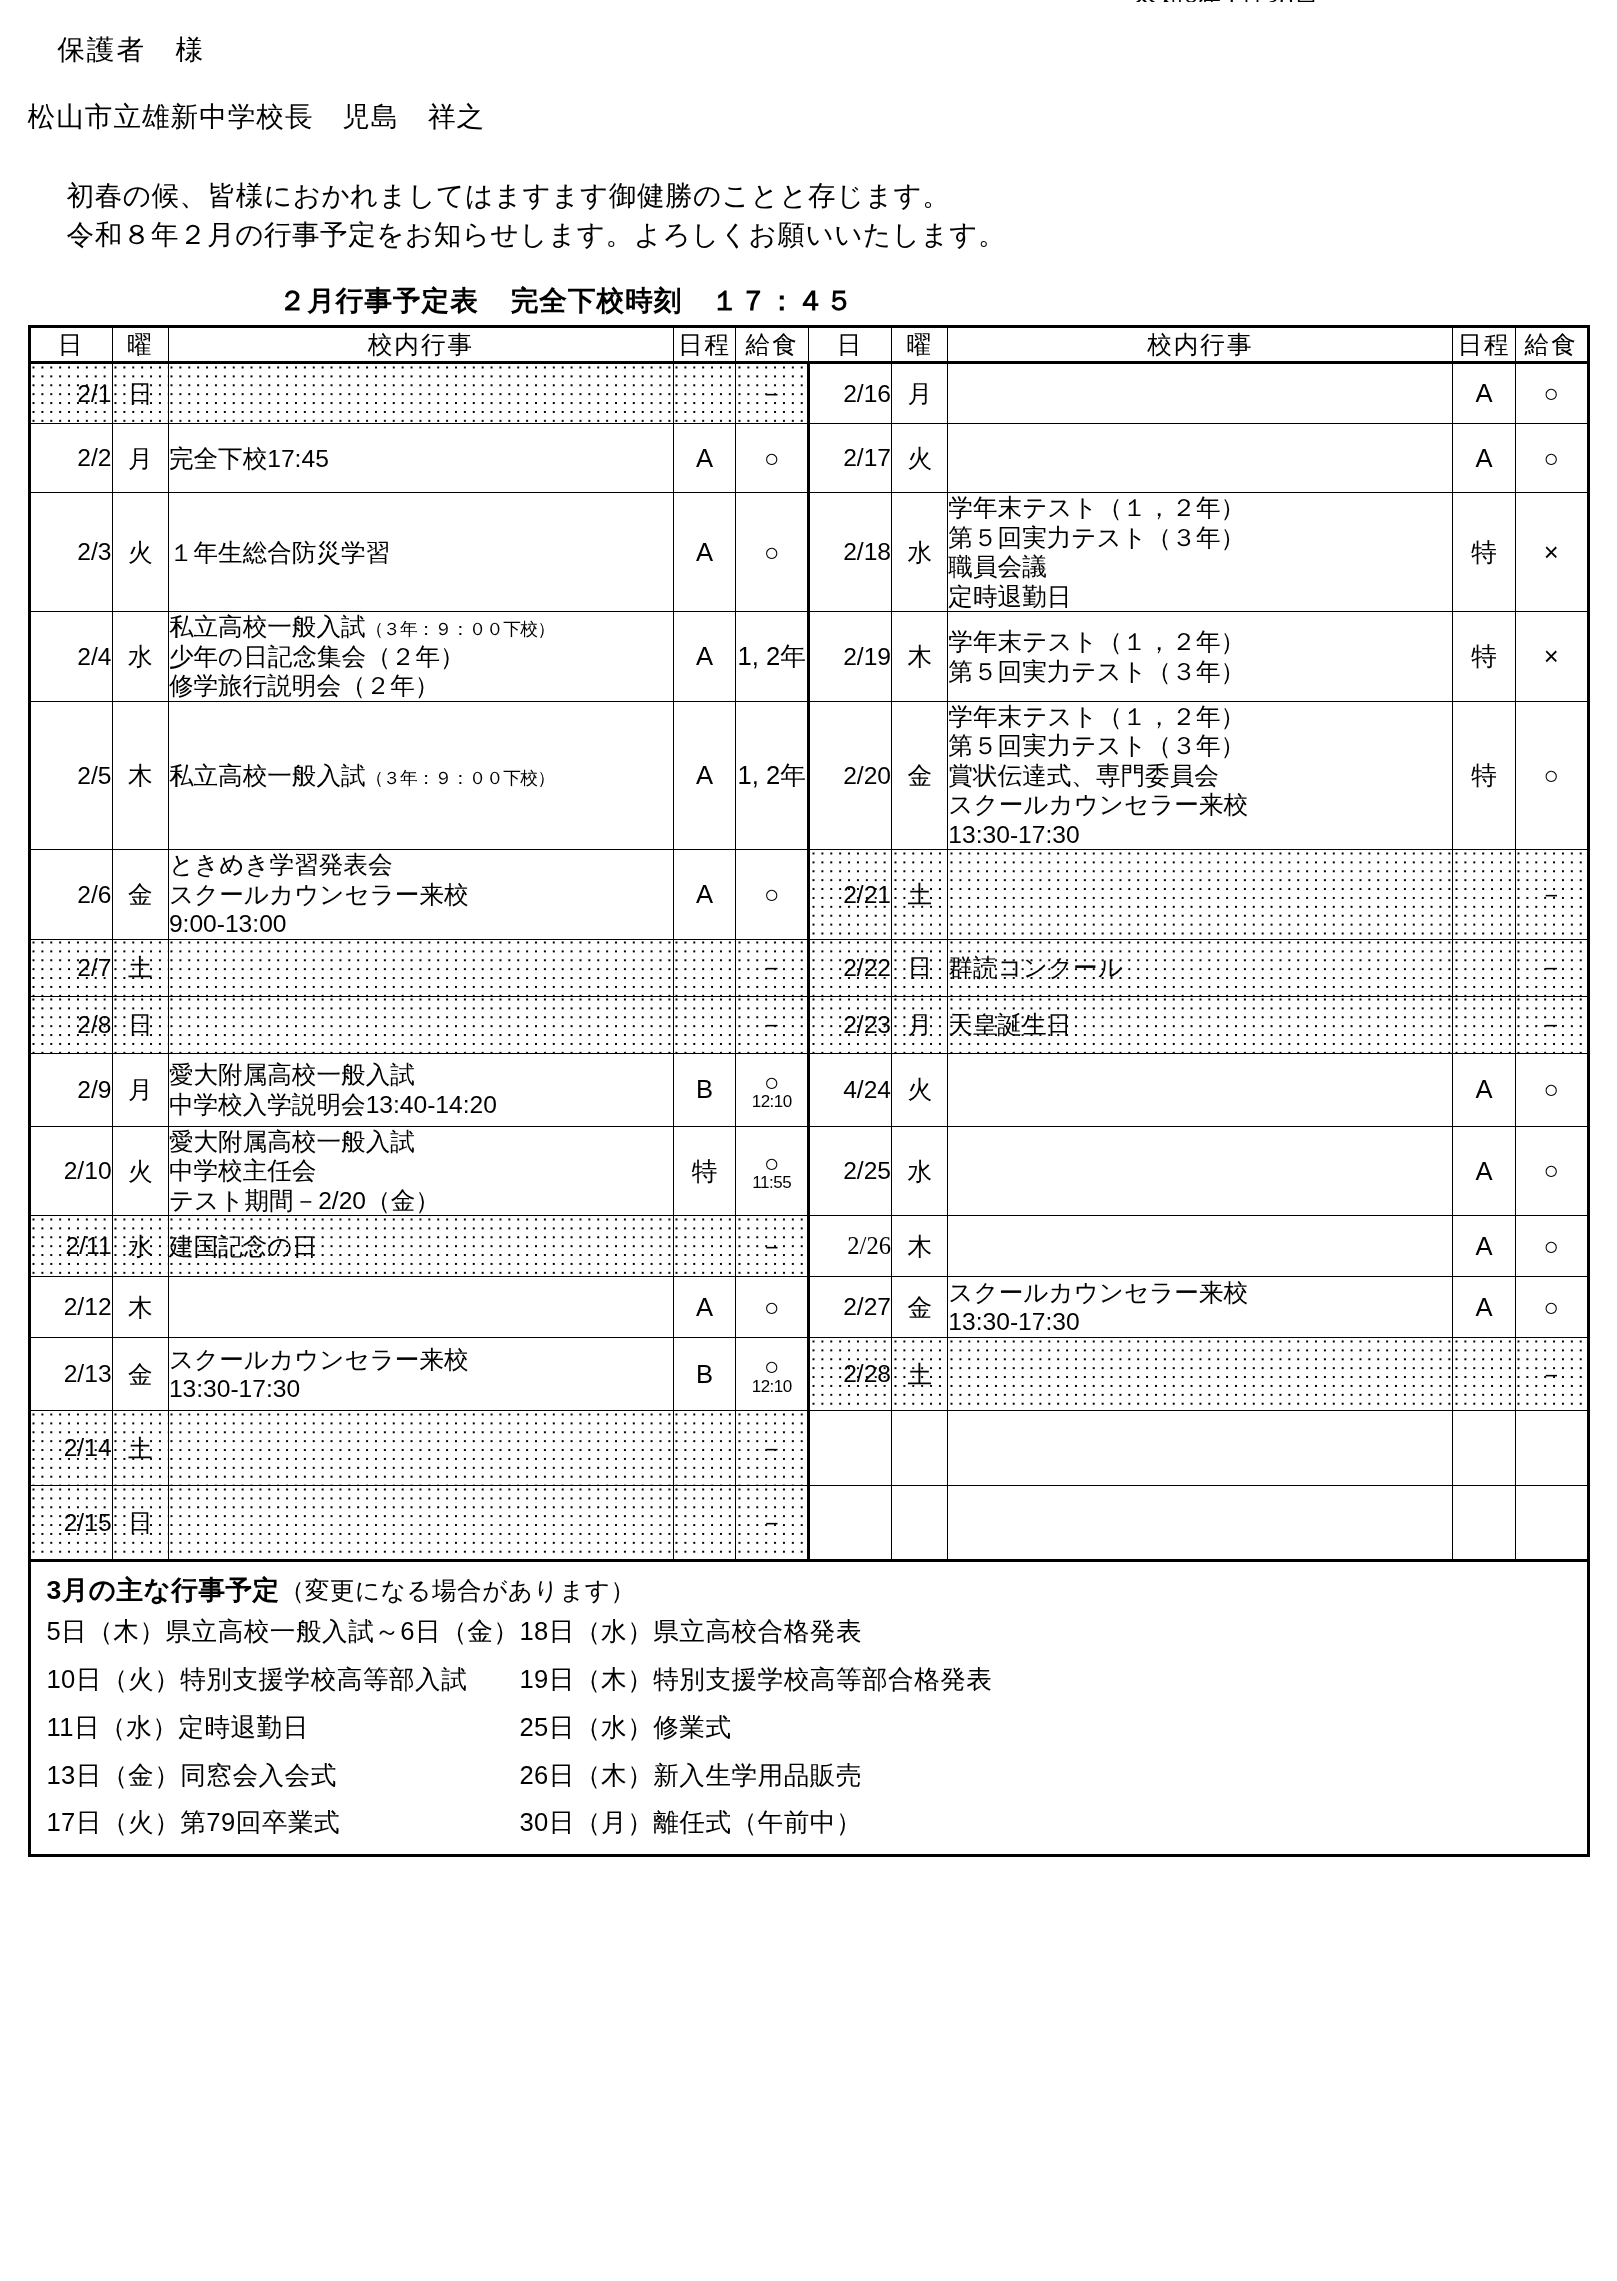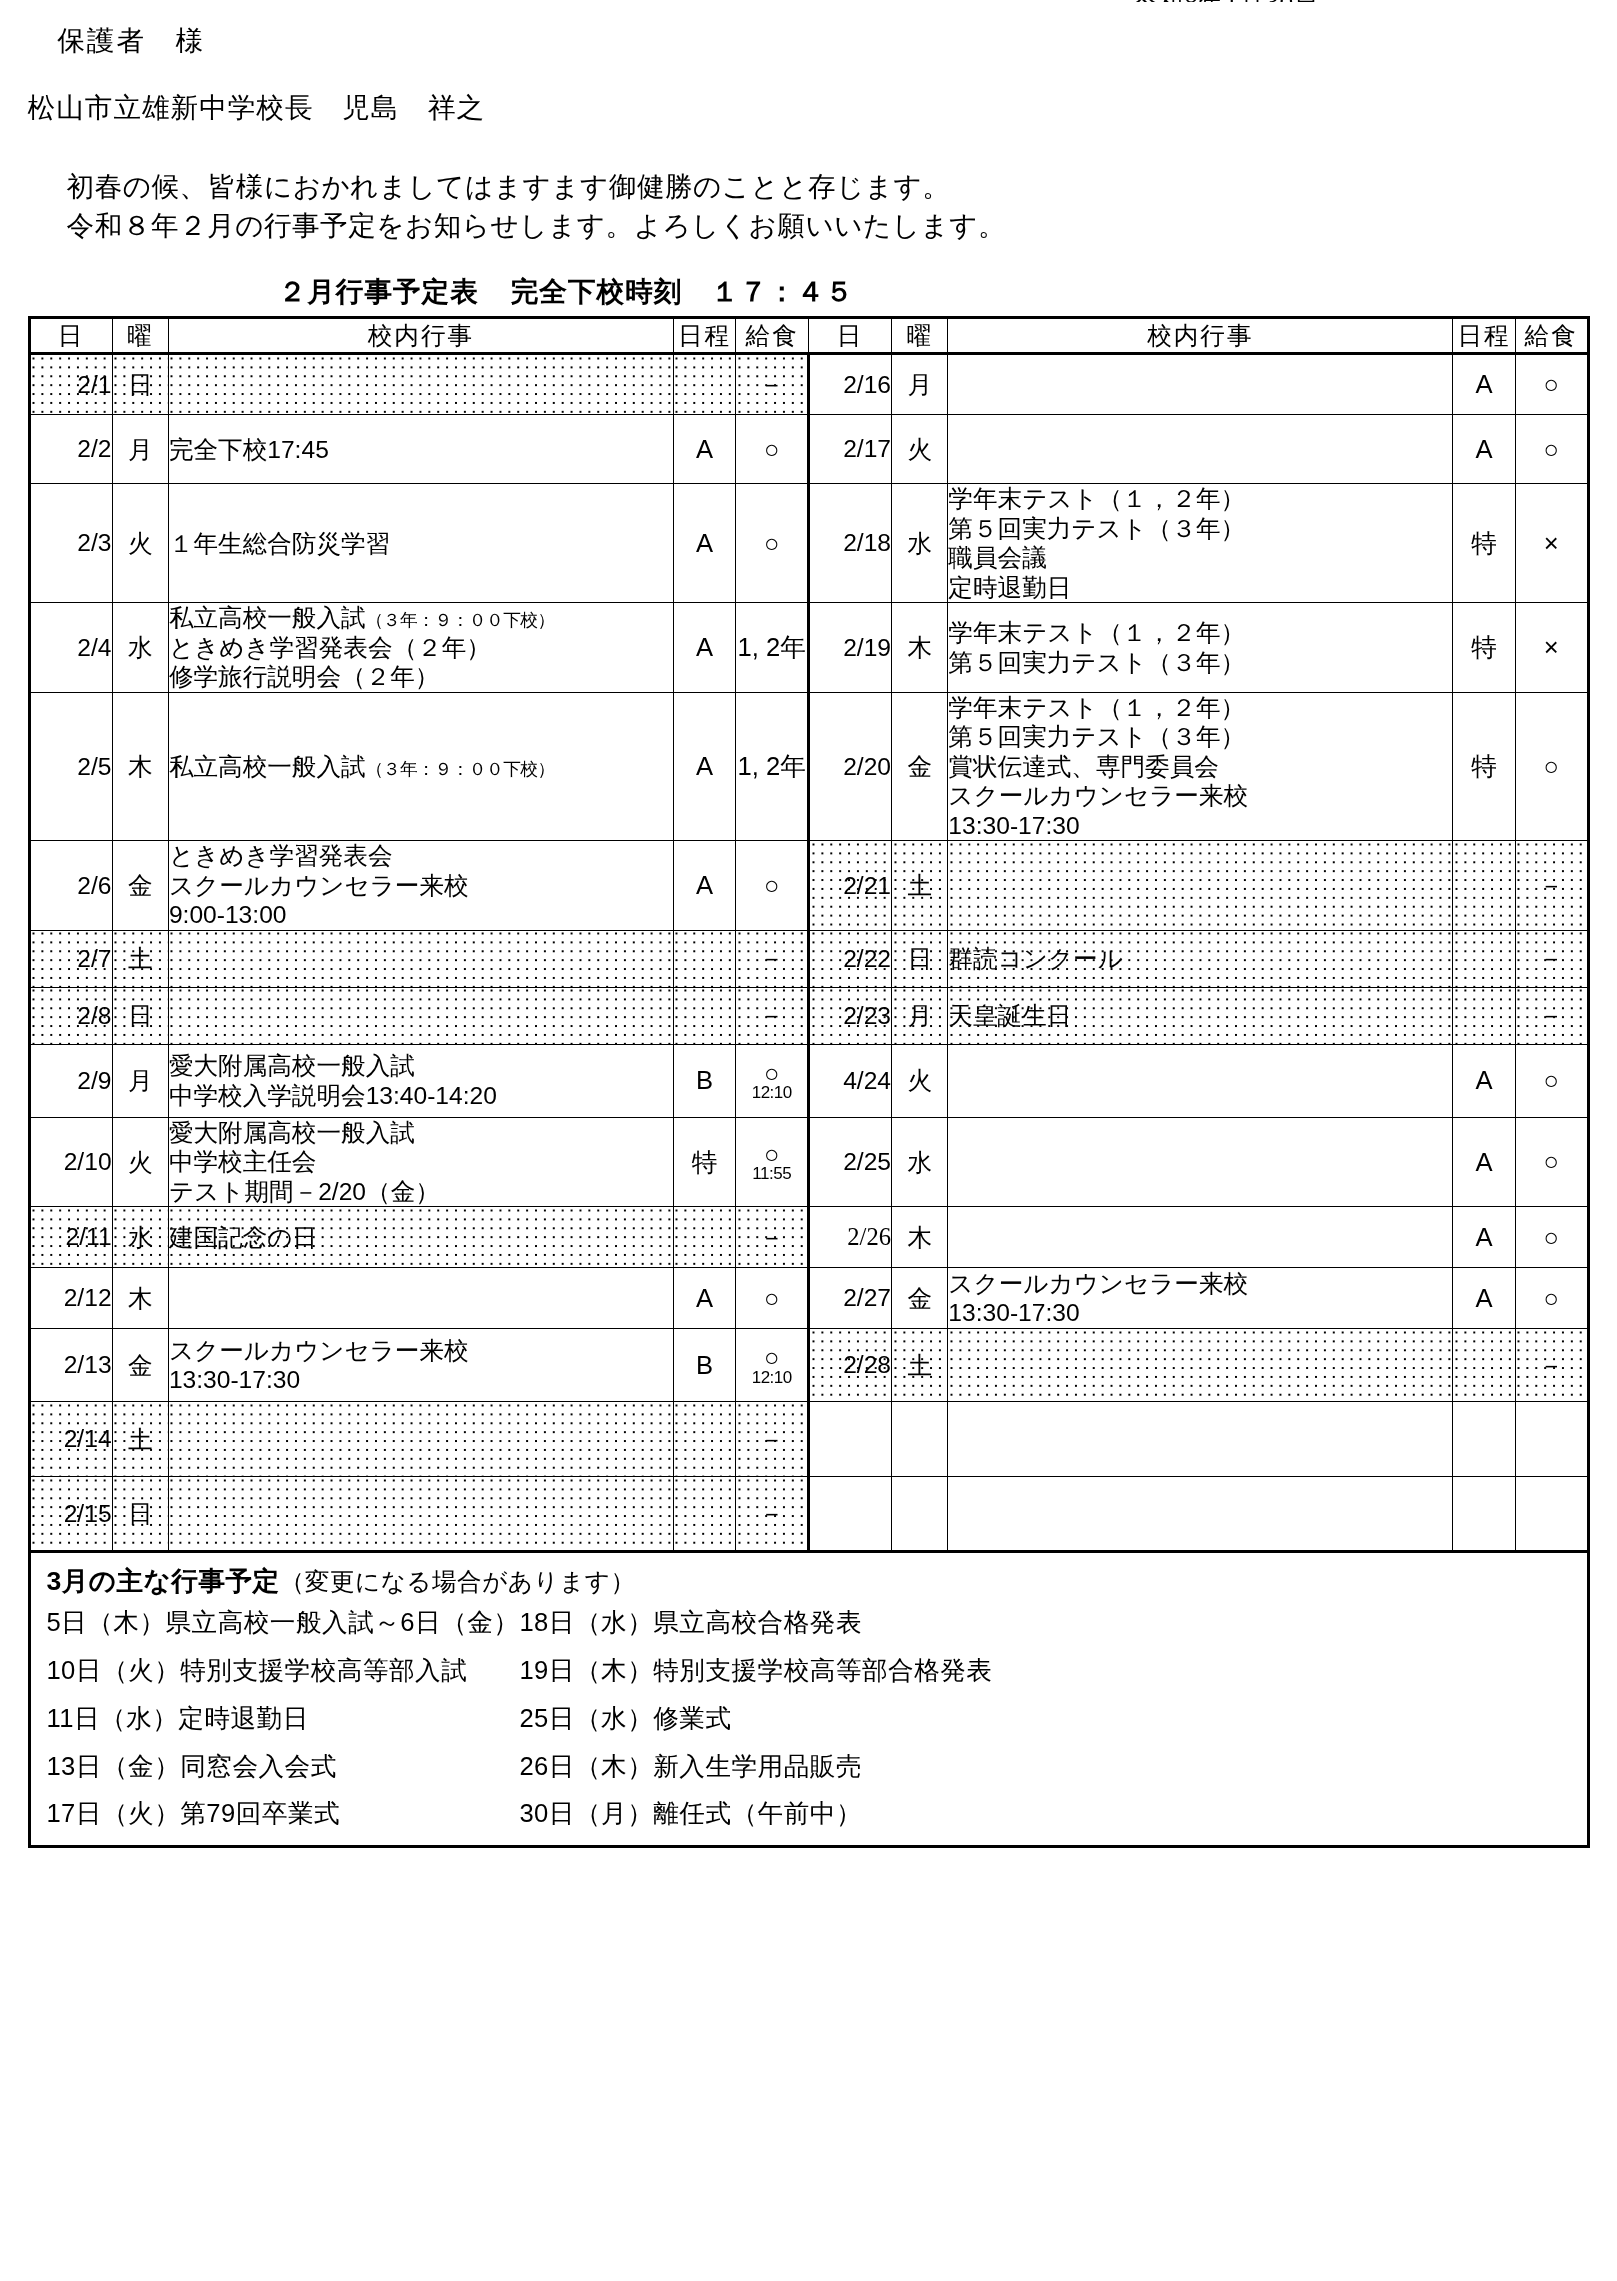--- a/index.html
+++ b/index.html
@@ -8,21 +8,21 @@
     background:#ffffff;
     font-family:"Liberation Sans","DejaVu Sans",sans-serif;
     color:#000;
     -webkit-font-smoothing:none;
   }
   .page { position:relative; width:1617px; height:2281px; box-sizing:border-box; padding:0 27.6px; }
 
   
   .top-clip { position:absolute; top:-13.8px; left:1133px; font-size:24.6px; letter-spacing:1px;
               color:#000; white-space:nowrap; overflow:hidden; height:15.8px; }
-  .addressee { padding-top:22px; padding-left:29.6px; font-size:27.6px; letter-spacing:2px; }
+  .addressee { padding-top:31px; padding-left:29.6px; font-size:27.6px; letter-spacing:2px; }
   .principal { text-align:left; padding-right:91px; margin-top:29.6px; font-size:27.6px; letter-spacing:1px; }
   .greeting { margin-top:41px; padding-left:39px; font-size:27.6px; line-height:1.42; letter-spacing:0.5px; }
 
   
   .tbl-title-row { margin-top:27.6px; display:flex; align-items:flex-end; padding-left:251px; gap:32px; }
   .tbl-title { font-size:27.6px; font-weight:bold; letter-spacing:1px; }
   .dismissal { font-size:27.6px; font-weight:bold; letter-spacing:1px; }
 
   
   table.cal { border-collapse:collapse; width:1562px; margin-top:6.9px; table-layout:fixed; }
@@ -156,21 +156,21 @@
             <div>定時退勤日</div>
           </td>
           <td class="sch">特</td>
           <td class="lun"><span>×</span></td>
         </tr>
         <tr style="height: 89px;">
           <td class="day">2/4</td>
           <td class="dow">水</td>
           <td class="ev">
             <div>私立高校一般入試<span class="sm">（３年：９：００下校）</span></div>
-            <div>ときめき学習発表会（２年）</div>
+            <div>少年の日記念集会（２年）</div>
             <div>修学旅行説明会（２年）</div>
           </td>
           <td class="sch">A</td>
           <td class="lun"><span>1, 2年</span></td>
           <td class="day panel-div-start" style="border-left: 3px solid rgb(0, 0, 0);">2/19</td>
           <td class="dow">木</td>
           <td class="ev">
             <div>学年末テスト（１，２年）</div>
             <div>第５回実力テスト（３年）</div>
           </td>

